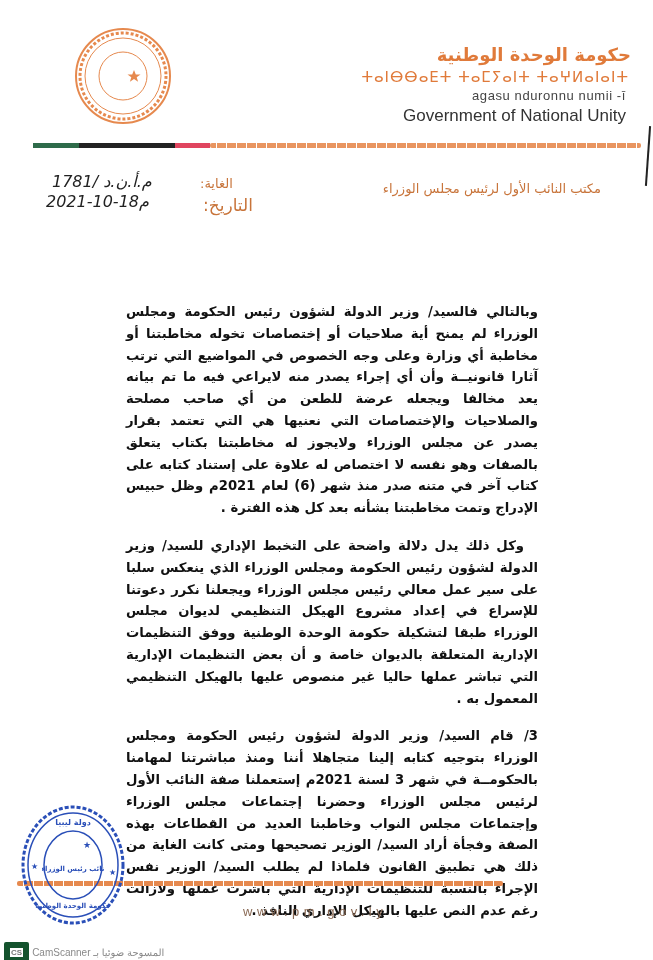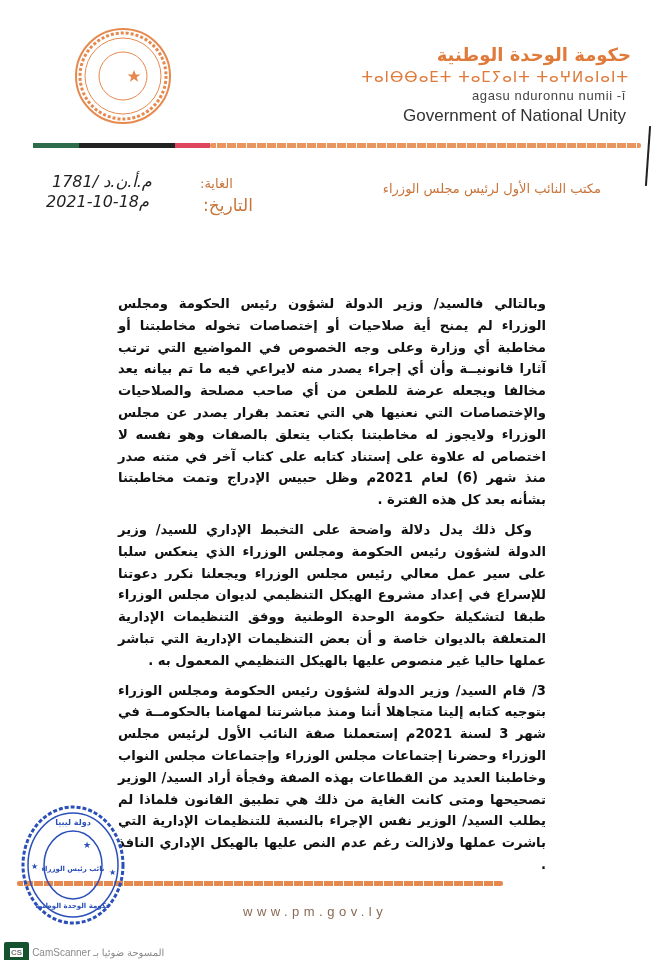--- a/index.html
+++ b/index.html
@@ -26,21 +26,21 @@
     .ref-label { left: 200px; top: 176px; font-size: 13px; color: #c8743a; direction: rtl; }
     .date-label { left: 203px; top: 195px; font-size: 17px; color: #c8743a; direction: rtl; }
     .ref-val { left: 52px; top: 172px; font-size: 16px; color: #222; font-style: italic; letter-spacing: 1px; }
     .date-val { left: 46px; top: 192px; font-size: 16px; color: #222; font-style: italic; letter-spacing: 1px; }
     
     .body-text {
       left: 110px; top: 285px; width: 444px;
       direction: rtl; text-align: justify; text-align-last: right;
       font-family: "DejaVu Sans", sans-serif; font-weight: bold; font-size: 13.2px; line-height: 21.8px; color: #111;
     }
-    .body-text p { margin: 8px; }
+    .body-text p { margin: 16px; }
     .body-text p.indent { text-indent: 14px; }
     
     .stamp { left: 17px; top: 805px; width: 108px; height: 125px; }
     .foot-rule { left: 17px; top: 881px; width: 486px; height: 5px;
       background: repeating-linear-gradient(90deg, #e6894e 0 6px, #fff 6px 7px, #e6894e 7px 10px); border-radius: 2px; }
     .website { left: 243px; top: 904px; font-size: 13px; color: #8a6a55; letter-spacing: 4.5px; font-family: "Liberation Sans", sans-serif; }
     .cs { left: 4px; top: 942px; font-size: 10px; color: #8a8a8a; display: flex; align-items: center; gap: 3px; font-family: "Liberation Sans", sans-serif; }
     .cs-badge { border: 6px solid #14532d; border-radius: 2px; font-size: 8px; padding: 0 1px; color: #777; font-weight: bold; }
     .margin-mark { right: 4px; top: 126px; width: 2px; height: 60px; background: #222; transform: rotate(4deg); }
   </style>

